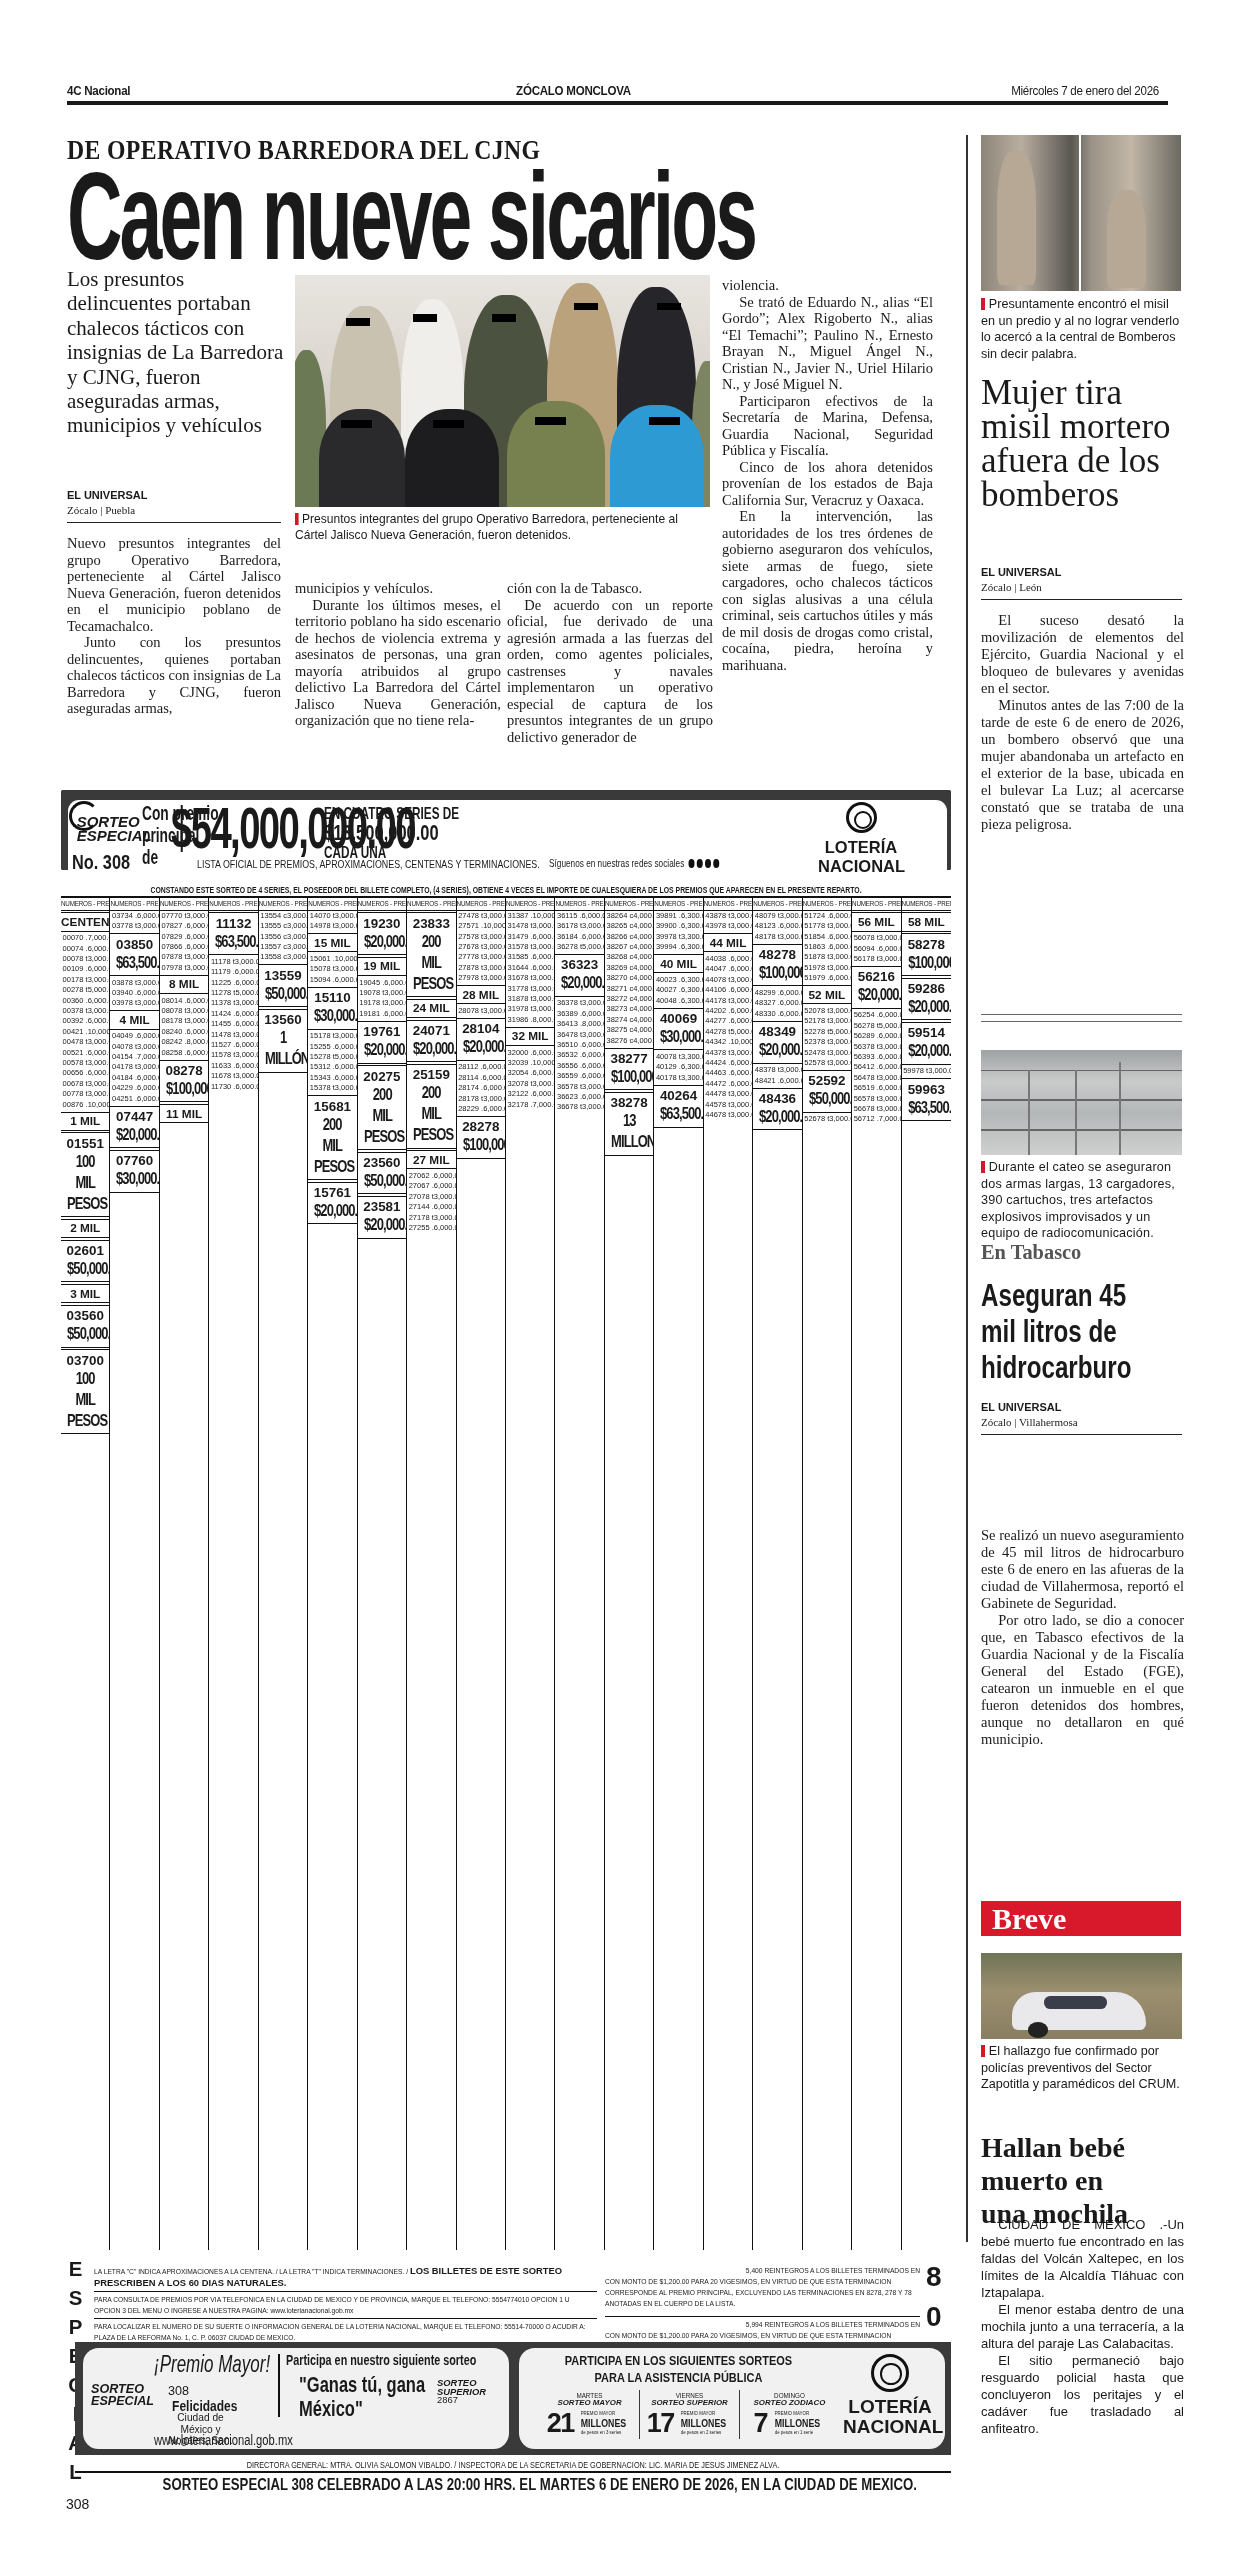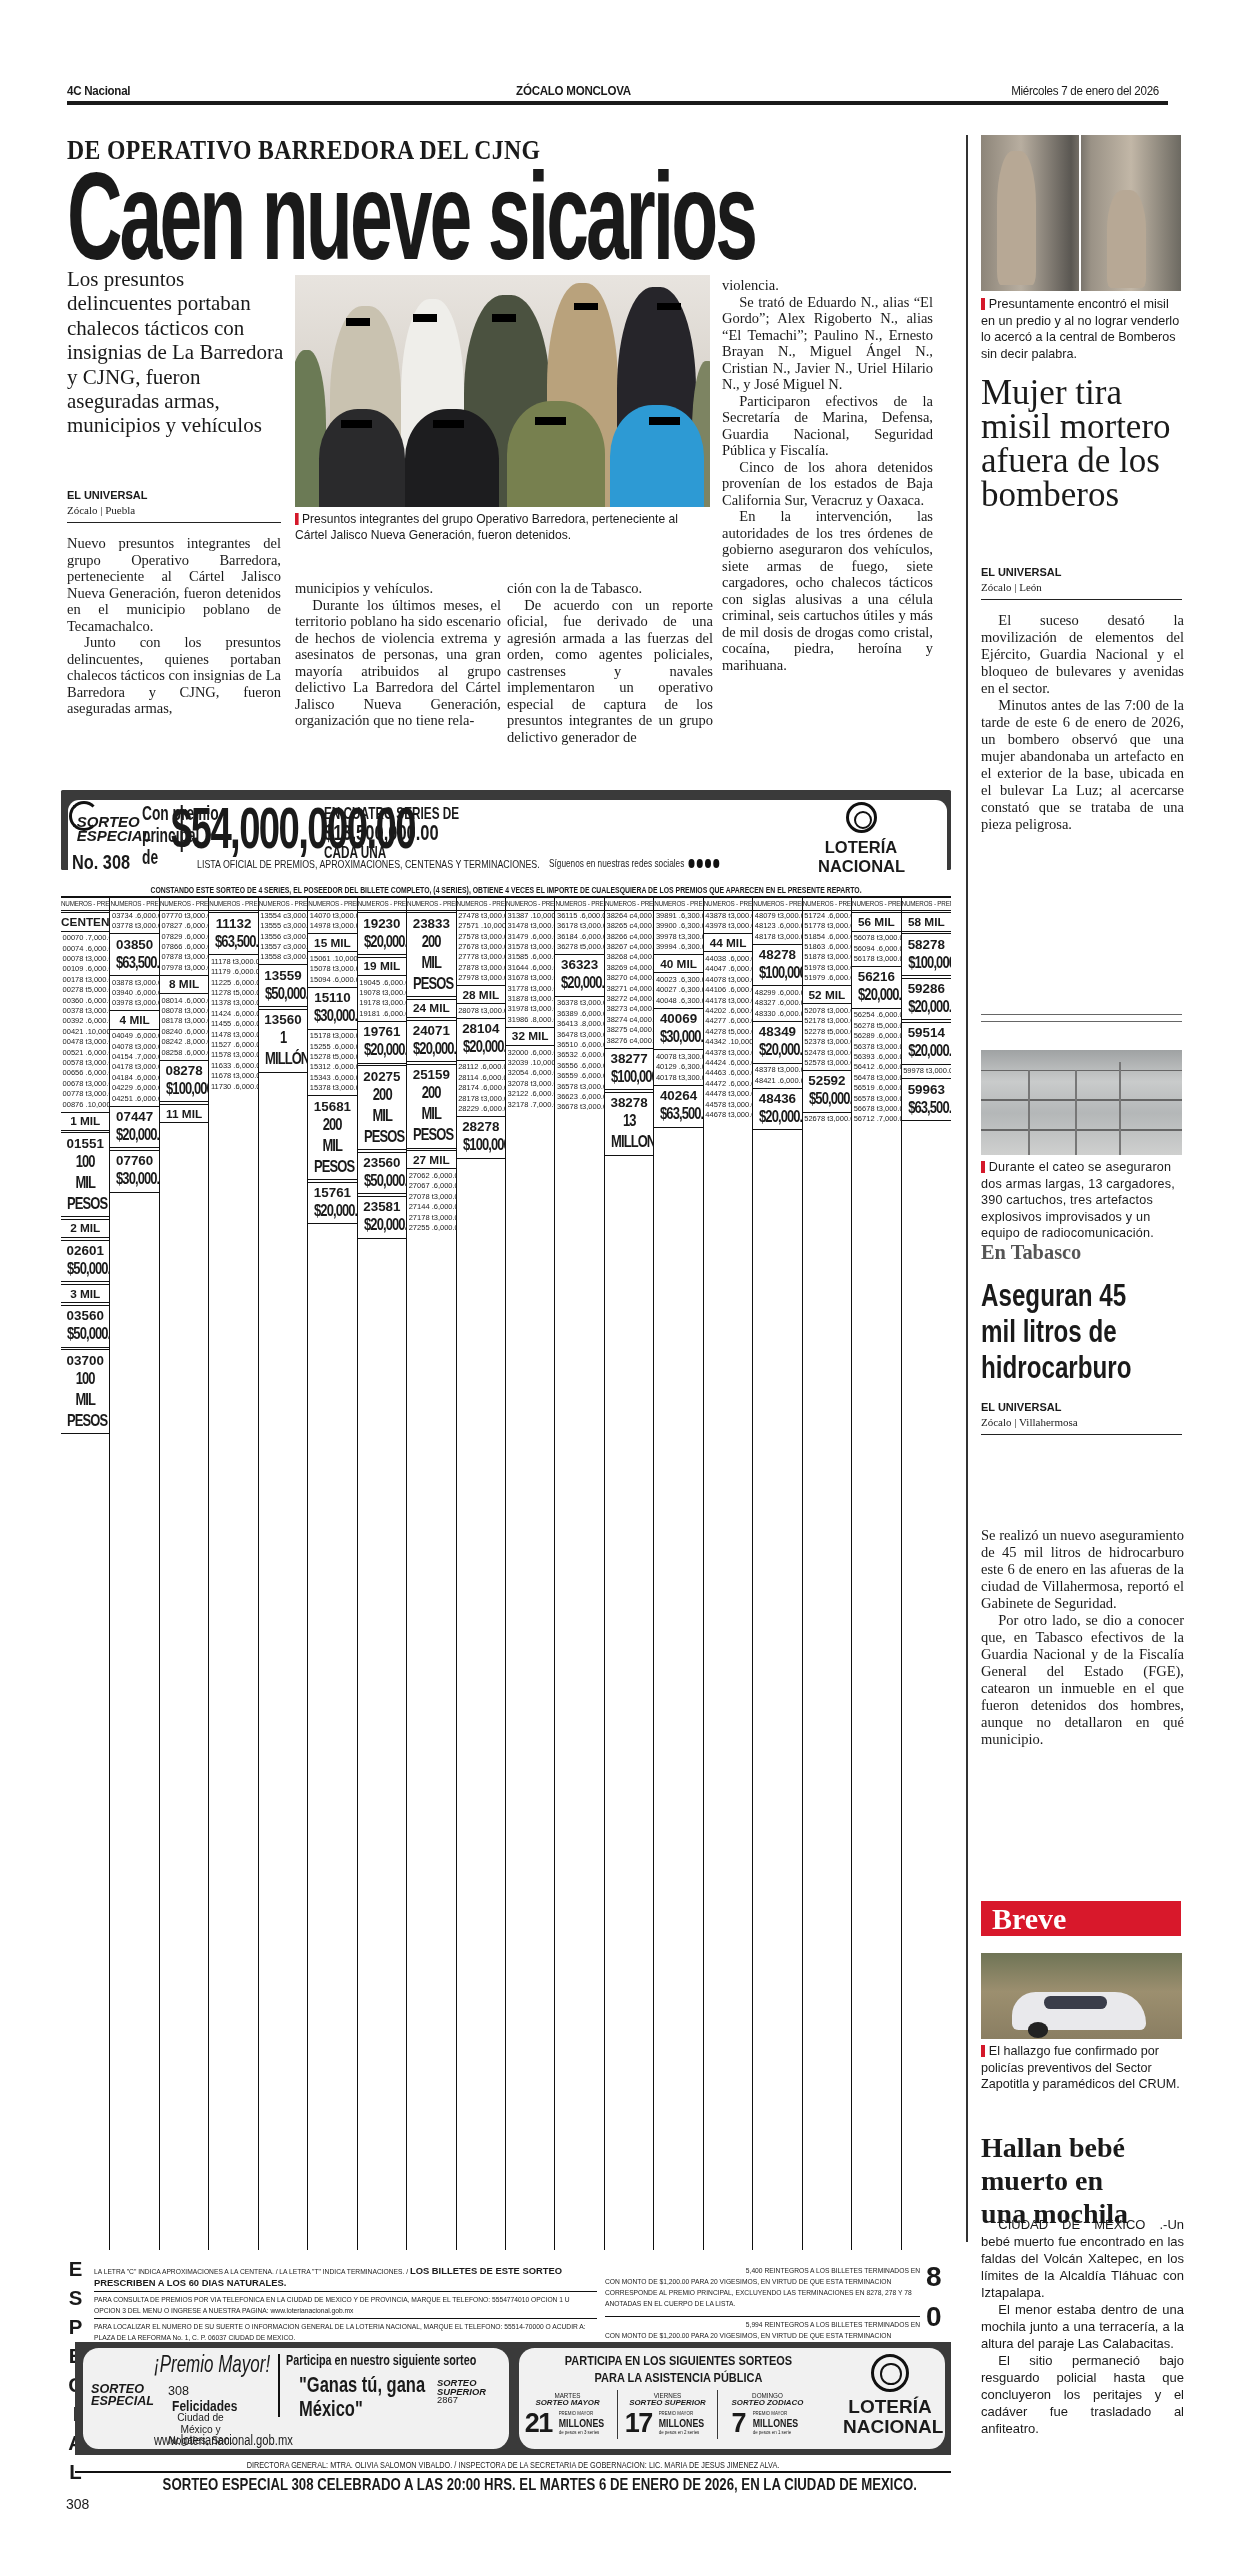--- a/index.html
+++ b/index.html
@@ -109,21 +109,21 @@
   .promo-se { position: absolute; left: 91px; top: 2384px; font-family: "Liberation Sans", sans-serif; font-style: italic; font-weight: bold; font-size: 12.6px; line-height: 11.8px; }
   .promo-308 { position: absolute; left: 168px; top: 2384px; font-family: "Liberation Sans", sans-serif; font-size: 12.6px; }
   .promo-felic { position: absolute; left: 165px; top: 2400px; font-family: "Liberation Sans", sans-serif; font-size: 10.2px; line-height: 11.8px; text-align: center; width: 71px; }
   .promo-felic .f { font-size: 15px; font-weight: bold; transform: scaleX(0.8); display: block; }
   .promo-url { position: absolute; left: 154px; top: 2432px; font-family: "Liberation Sans", sans-serif; font-size: 14px; transform: scaleX(0.8); transform-origin: left; white-space: nowrap; }
   .promo-vline { position: absolute; left: 278px; top: 2354px; width: 2.4px; height: 63px; background: #111; }
   .promo-part { position: absolute; left: 286px; top: 2351px; font-family: "Liberation Sans", sans-serif; font-weight: bold; font-size: 15px; transform: scaleX(0.72); transform-origin: left; white-space: nowrap; }
   .promo-ganas { position: absolute; left: 299px; top: 2373px; font-family: "Liberation Sans", sans-serif; font-weight: bold; font-size: 22px; line-height: 23.6px; transform: scaleX(0.75); transform-origin: left; white-space: nowrap; }
   .promo-sup { position: absolute; left: 437px; top: 2379px; font-family: "Liberation Sans", sans-serif; font-style: italic; font-weight: bold; font-size: 9.4px; line-height: 8.6px; }
   .promo-part2 { position: absolute; left: 525px; top: 2353px; width: 307px; text-align: center; font-family: "Liberation Sans", sans-serif; font-weight: bold; font-size: 13.4px; line-height: 16.5px; transform: scaleX(0.82); }
-  .draws { position: absolute; left: 518px; top: 2390px; width: 299px; display: flex; }
+  .draws { position: absolute; left: 540px; top: 2390px; width: 299px; display: flex; }
   .draw { flex: 1; border-left: 1.6px solid #3a3a3a; text-align: center; font-family: "Liberation Sans", sans-serif; padding-top: 1.6px; }
   .draw:first-child { border-left: none; }
   .draw .day { font-size: 6.3px; }
   .draw .name { font-style: italic; font-weight: bold; font-size: 7.9px; line-height: 7.9px; }
   .draw .amt { display: flex; align-items: center; justify-content: center; gap: 1.6px; margin-top: 1.6px; }
   .draw .amt .n { font-size: 27px; font-weight: bold; letter-spacing: -1.6px; }
   .draw .amt .m { font-size: 11px; font-weight: bold; transform: scaleX(0.8); line-height: 9.4px; text-align: left; }
   .draw .amt .m small { display: block; font-size: 5.5px; font-weight: normal; }
   .promo-brand { position: absolute; left: 843px; top: 2354px; width: 94px; text-align: center; font-family: "Liberation Sans", sans-serif; font-weight: bold; font-size: 19px; line-height: 20.4px; }
   .promo-brand .ring { width: 38px; height: 38px; margin: 0 auto 4.7px; border: 3.9px solid #111; border-radius: 50%; position: relative; }

